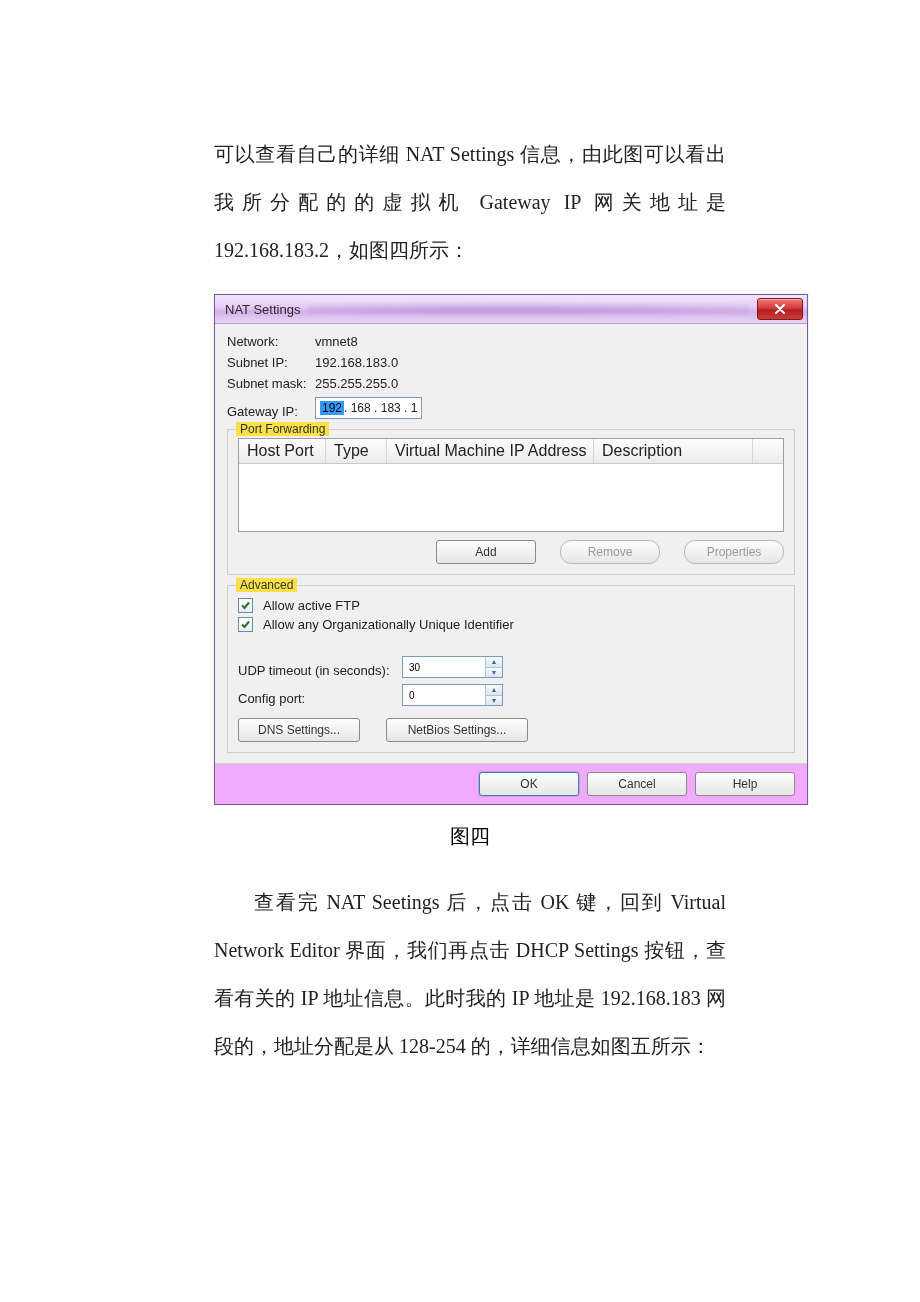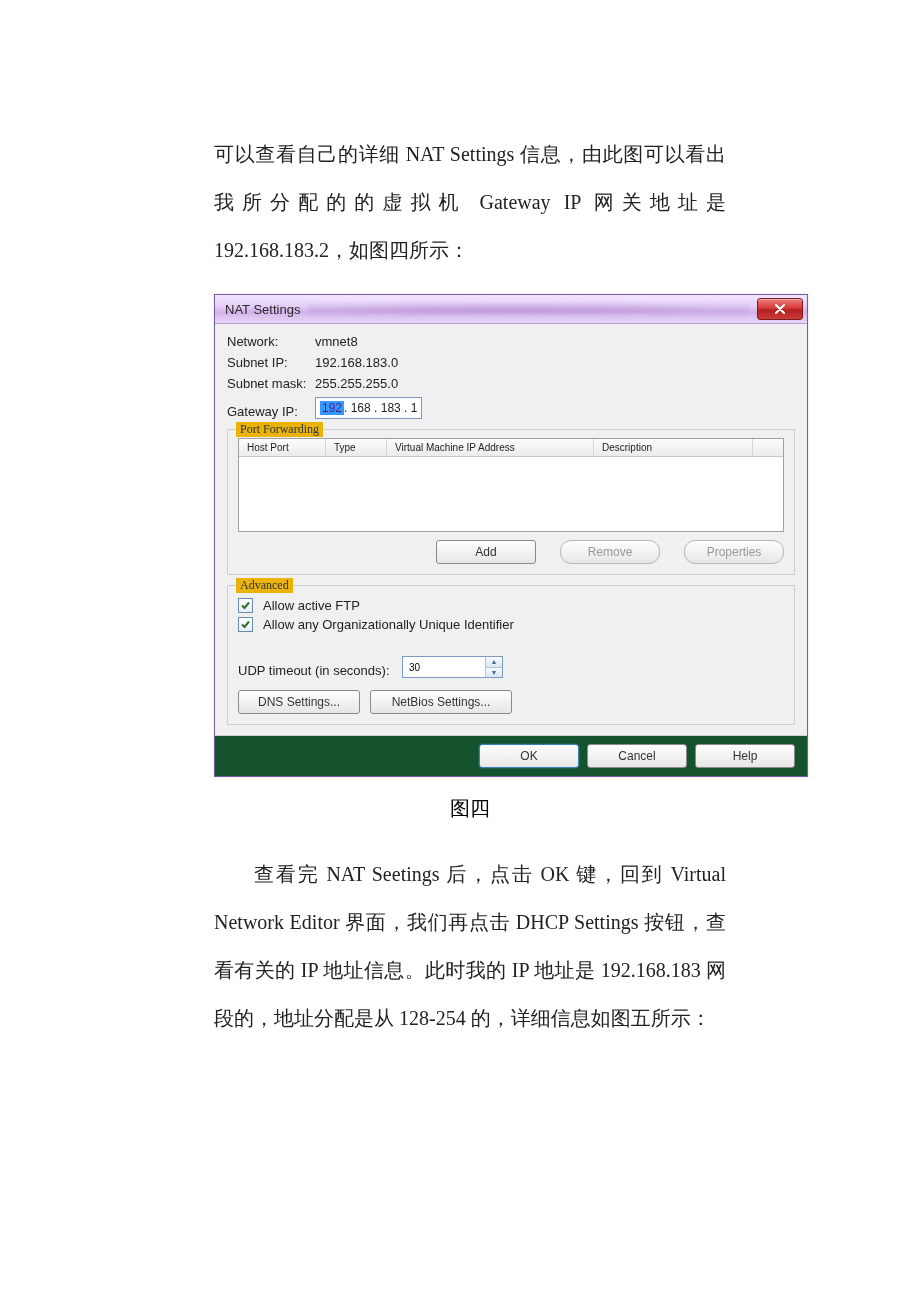--- a/index.html
+++ b/index.html
@@ -100,50 +100,49 @@
     align-items: center;
     border: 1px solid #7a9ac0;
     background: #fff;
     padding: 1px 4px;
     height: 18px;
     font-family: Tahoma, Arial, sans-serif;
     font-size: 12px;
   }
   .ip-edit .sel {
     background: #3399ff;
-    color: #4c1d95;
+    color: #000000;
     padding: 0 2px;
   }
   .fieldset {
     border: 1px solid #cfcfcf;
     margin: 6px 0 10px 0;
     padding: 8px 10px 10px 10px;
     position: relative;
   }
   .fieldset .legend {
     position: absolute;
     top: -8px;
     left: 8px;
-    background: #eab308;
+    background: #fde047;
     padding: 0 4px;
     font-size: 12px;
     color: #333;
-    font-family: Liberation Serif, serif;
   }
   .table {
     border: 1px solid #a0a0a0;
     background: #fff;
     height: 92px;
     overflow: hidden;
   }
   .thead {
     display: flex;
     background: linear-gradient(180deg, #fdfdfd, #ebebeb);
     border-bottom: 1px solid #c8c8c8;
-    font-size: 10px;
+    font-size: 16px;
   }
   .th {
     padding: 3px 8px;
     border-right: 1px solid #d6d6d6;
     white-space: nowrap;
   }
   .btn-row {
     display: flex;
     justify-content: flex-end;
     gap: 24px;
@@ -209,21 +208,21 @@
     background: linear-gradient(180deg,#f7fbff,#d9e6f2);
     font-size: 7px; color:#4a6a8a;
   }
   .sp + .sp { border-top:1px solid #b0c2d8; }
   .dlg-footer {
     border-top: 1px solid #d0d0d0;
     padding: 8px 12px;
     display: flex;
     justify-content: flex-end;
     gap: 8px;
-    background: #14532d;
+    background: #f0abfc;
   }
 </style>
 </head>
 <body>
 
 <div class="page">
 
   <p class="body-text">可以查看自己的详细 NAT Settings 信息，由此图可以看出我所分配的的虚拟机 Gateway IP 网关地址是 192.168.183.2，如图四所示：</p>
 
   <div class="dialog">
@@ -299,22 +298,32 @@
         <div class="row" style="margin-top:24px;">
           <span style="width:164px">UDP timeout (in seconds):</span>
           <span class="spin-wrap">
             <input value="30" style="">
             <span class="spin-btns">
               <span class="sp">▲</span>
               <span class="sp">▼</span>
             </span>
           </span>
         </div>
-
-        <div style="display:flex; gap:10px; margin-top:12px;">
+        <div class="row" style="margin-top:6px;">
+          <span style="width:164px">Config port:</span>
+          <span class="spin-wrap">
+            <input value="0" style="">
+            <span class="spin-btns">
+              <span class="sp">▲</span>
+              <span class="sp">▼</span>
+            </span>
+          </span>
+        </div>
+
+        <div style="display:flex; gap:26px; margin-top:12px;">
           <span class="btn" style="min-width:100px">DNS Settings...</span>
           <span class="btn" style="min-width:120px">NetBios Settings...</span>
         </div>
       </div>
     </div>
 
     <div class="dlg-footer">
       <span class="btn primary">OK</span>
       <span class="btn">Cancel</span>
       <span class="btn">Help</span>

